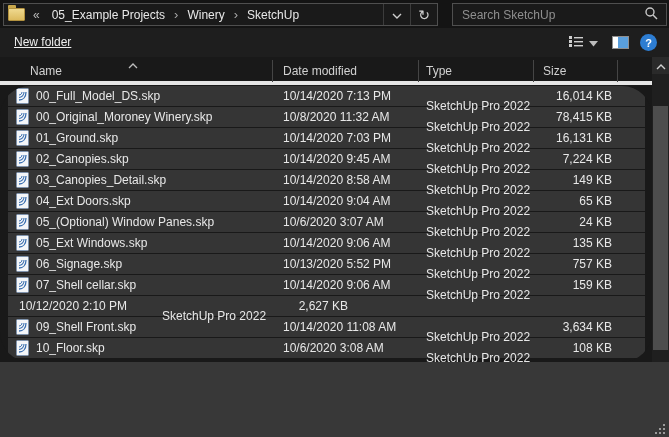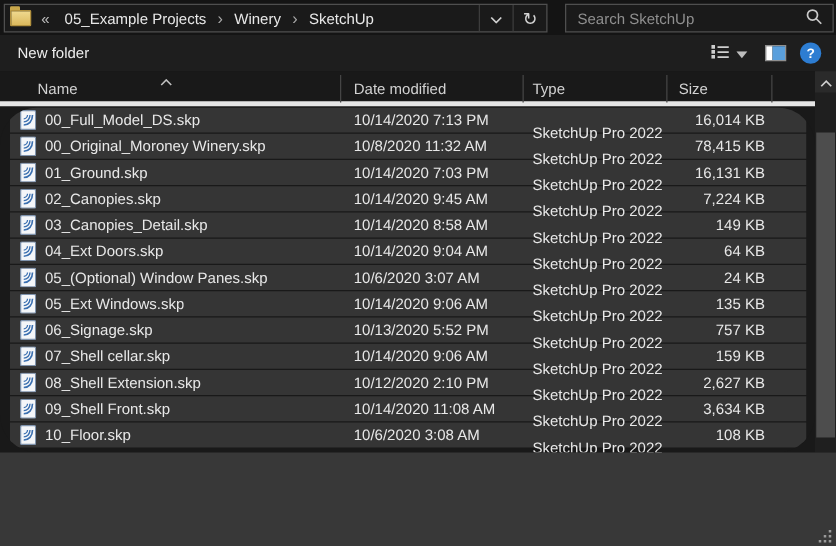--- a/index.html
+++ b/index.html
@@ -38,21 +38,21 @@
   }
   .search-box input {
     flex:1; min-width:0; background:transparent; border:none; outline:none;
     color:#e8e8e8; font-family:"Liberation Sans", sans-serif; font-size:12px; padding:0 0 0 9px;
   }
   .search-box input::placeholder { color:#8f8f8f; }
   .search-mag { margin:0 8px 0 4px; flex:0 0 auto; }
 
   
   .command-bar { position:absolute; left:0; top:28px; width:669px; height:29px; background:#1e1e1e; }
-  .new-folder { position:absolute; left:10px; top:7px; padding:0 4px; color:#ededed; cursor:default; }
+  .new-folder { position:absolute; left:10px; top:7px; padding:0 4px; color:#ededed; cursor:default;text-decoration:underline; }
   .cmd-icons { position:absolute; right:12px; top:4px; display:flex; align-items:center; gap:8px; height:21px; }
   .view-btn { display:flex; align-items:center; gap:5px; padding:2px 3px; }
   .pane-btn { padding:2px 3px; }
   .pane-icon { width:17px; height:13px; border:1px solid #8f8f8f; display:flex; }
   .pane-icon .l { width:5px; background:#ffffff; }
   .pane-icon .r { flex:1; background:#5a9fdc; }
   .help-btn { width:17px; height:17px; border-radius:50%; background:#2d7dd2; color:#ffffff;
     font-size:11px; font-weight:bold; display:flex; align-items:center; justify-content:center; }
 
   
@@ -267,21 +267,21 @@
           <rect x="0.5" y="0.5" width="12" height="15" rx="1" fill="#f4f6f9" stroke="#7f93ad"></rect>
           <path d="M3 12 C7 12 10 9 10 4" fill="none" stroke="#3a6fb0" stroke-width="1.3"></path>
           <path d="M3 9.5 C5.8 9.5 8 7.2 8 4" fill="none" stroke="#3a6fb0" stroke-width="1.1"></path>
           <path d="M3 7 C4.6 7 6 5.6 6 4" fill="none" stroke="#3a6fb0" stroke-width="1"></path>
         </svg>
       </span>
       <span class="cell">04_Ext Doors.skp</span>
     </span>
     <span class="cell c-date">10/14/2020 9:04 AM</span>
     <span class="cell c-type">SketchUp Pro 2022</span>
-    <span class="cell c-size">64 KB</span>
+    <span class="cell c-size">65 KB</span>
   </div>
 
   <div class="row">
     <span class="cell c-name">
       <span class="skp-icon">
         <svg width="13" height="16" viewBox="0 0 13 16">
           <rect x="0.5" y="0.5" width="12" height="15" rx="1" fill="#f4f6f9" stroke="#7f93ad"></rect>
           <path d="M3 12 C7 12 10 9 10 4" fill="none" stroke="#3a6fb0" stroke-width="1.3"></path>
           <path d="M3 9.5 C5.8 9.5 8 7.2 8 4" fill="none" stroke="#3a6fb0" stroke-width="1.1"></path>
           <path d="M3 7 C4.6 7 6 5.6 6 4" fill="none" stroke="#3a6fb0" stroke-width="1"></path>
@@ -339,31 +339,20 @@
         </svg>
       </span>
       <span class="cell">07_Shell cellar.skp</span>
     </span>
     <span class="cell c-date">10/14/2020 9:06 AM</span>
     <span class="cell c-type">SketchUp Pro 2022</span>
     <span class="cell c-size">159 KB</span>
   </div>
 
   <div class="row">
-    <span class="cell c-name">
-      <span class="skp-icon">
-        <svg width="13" height="16" viewBox="0 0 13 16">
-          <rect x="0.5" y="0.5" width="12" height="15" rx="1" fill="#f4f6f9" stroke="#7f93ad"></rect>
-          <path d="M3 12 C7 12 10 9 10 4" fill="none" stroke="#3a6fb0" stroke-width="1.3"></path>
-          <path d="M3 9.5 C5.8 9.5 8 7.2 8 4" fill="none" stroke="#3a6fb0" stroke-width="1.1"></path>
-          <path d="M3 7 C4.6 7 6 5.6 6 4" fill="none" stroke="#3a6fb0" stroke-width="1"></path>
-        </svg>
-      </span>
-      <span class="cell">08_Shell Extension.skp</span>
-    </span>
     <span class="cell c-date">10/12/2020 2:10 PM</span>
     <span class="cell c-type">SketchUp Pro 2022</span>
     <span class="cell c-size">2,627 KB</span>
   </div>
 
   <div class="row">
     <span class="cell c-name">
       <span class="skp-icon">
         <svg width="13" height="16" viewBox="0 0 13 16">
           <rect x="0.5" y="0.5" width="12" height="15" rx="1" fill="#f4f6f9" stroke="#7f93ad"></rect>

